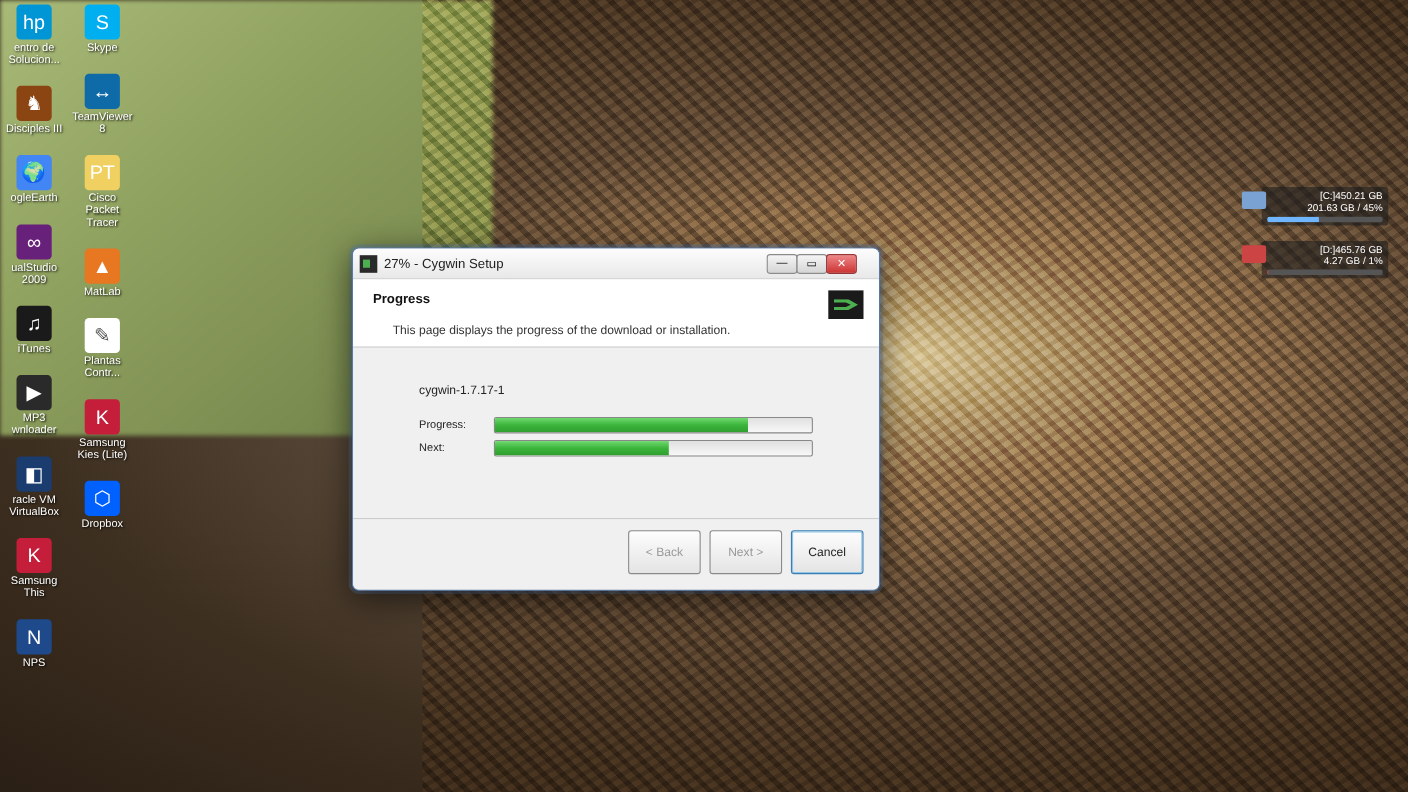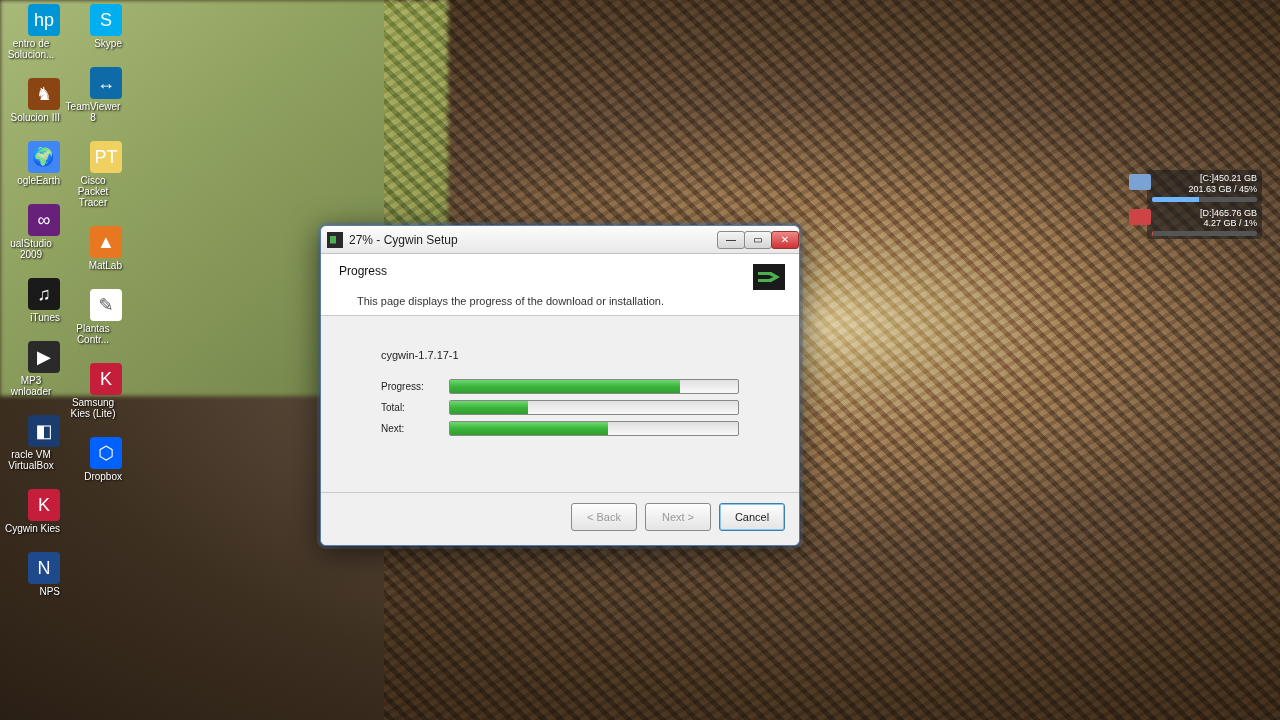--- a/index.html
+++ b/index.html
@@ -2,70 +2,70 @@
 <html><head>
 <meta charset="utf-8">
 <style>
 *{margin:0;padding:0;box-sizing:border-box;font-family:Tahoma,"Segoe UI",sans-serif}
 body{width:1280px;height:720px;overflow:hidden;position:relative;background:linear-gradient(135deg,#8a9b5c 0%,#b5c47f 30%,#6b5840 60%,#3a2f1f 100%)}
 .desktop{position:absolute;inset:0;background:radial-gradient(ellipse at 65% 45%,#d4c5a0 0%,#8b7355 20%,#5a4a3a 40%,#3d2f20 70%,#2a1f15 100%)}
 .desktop::before{content:"";position:absolute;left:0;top:0;width:35%;height:55%;background:linear-gradient(140deg,#a8b978 0%,#8fa15f 40%,#6f8048 100%);filter:blur(2px)}
 .desktop::after{content:"";position:absolute;left:30%;top:0;right:0;bottom:0;background:repeating-linear-gradient(45deg,rgba(180,150,110,.3) 0 3px,rgba(60,45,30,.4) 3px 8px,rgba(200,180,150,.2) 8px 12px),repeating-linear-gradient(-30deg,rgba(90,70,50,.3) 0 4px,rgba(210,190,160,.25) 4px 9px);mix-blend-mode:overlay}
 .icons-col{position:absolute;left:2px;top:4px;display:flex;flex-direction:column;gap:18px}
 .icons-col2{position:absolute;left:64px;top:4px;display:flex;flex-direction:column;gap:18px}
-.dicon{width:58px;display:flex;flex-direction:column;align-items:flex-end;gap:2px;cursor:pointer}
+.dicon{width:58px;display:flex;flex-direction:column;align-items:center;gap:2px;cursor:pointer}
 .dicon .box{width:32px;height:32px;border-radius:4px;display:flex;align-items:center;justify-content:center;font-size:18px;color:#fff}
 .dicon .lbl{font-size:10px;color:#fff;text-align:center;text-shadow:1px 1px 2px #000;line-height:1.1;max-width:58px;word-wrap:break-word}
 .hp{background:#0096d6}.skype{background:#00aff0}.disc{background:#8b4513}.tv{background:#0e6ba8}.earth{background:#4285f4}.cisco{background:#f0d060}.vs{background:#68217a}.matlab{background:#e87722}.itunes{background:#1a1a1a}.plant{background:#fff;color:#555!important}.mp3{background:#2a2a2a}.kies{background:#c41e3a}.vbox{background:#1a3c6e}.dbox{background:#0061ff}.kies2{background:#c41e3a}.nps{background:#1e4a8c}
-.drive-widgets{position:absolute;right:18px;top:170px;display:flex;flex-direction:column;}
+.drive-widgets{position:absolute;right:18px;top:170px;display:flex;flex-direction:column;gap:14px}
 .drive{width:115px;background:rgba(30,30,30,.6);border-radius:3px;padding:3px 5px;position:relative}
 .drive .dtext{font-size:9px;color:#fff;text-align:right;line-height:1.2}
 .drive .dbar{height:5px;background:#555;border-radius:2px;margin-top:2px;overflow:hidden}
 .drive .dfill{height:100%}
 .drive .dico{position:absolute;left:-18px;top:4px;width:22px;height:16px;background:#7aa3d4;border-radius:2px}
 .drive .dico.red{background:#c44}
 
 .dialog{position:absolute;left:320px;top:225px;width:480px;background:#f0f0f0;border:1px solid #5a7aa8;border-radius:6px;box-shadow:0 6px 30px rgba(0,0,0,.6),0 0 0 3px rgba(90,130,180,.35)}
-.titlebar{height:28px;background:linear-gradient(#fdfdfd,#e8e8e8);border-bottom:1px solid #c0c0c0;border-radius:6px 6px 0 0;display:flex;align-items:center;padding:0 0 0 6px;gap:6px}
+.titlebar{height:28px;background:linear-gradient(#fdfdfd,#e8e8e8);border-bottom:1px solid #c0c0c0;border-radius:6px 6px 0 0;display:flex;align-items:center;padding:0 20px 0 6px;gap:6px}
 .tb-icon{width:16px;height:16px;background:#2a2a2a;position:relative;display:flex;align-items:center}
 .tb-icon::after{content:"";position:absolute;left:3px;width:10px;height:8px;background:linear-gradient(90deg,#4caf50 60%,transparent 60%);clip-path:polygon(0 0,70% 0,100% 50%,70% 100%,0 100%)}
 .tb-title{font-size:12px;flex:1;color:#222}
 .winbtns{display:flex;gap:0}
 .winbtn{width:28px;height:18px;border:1px solid #8a8a8a;background:linear-gradient(#f5f5f5,#d5d5d5);border-radius:3px;margin-left:-1px;display:flex;align-items:center;justify-content:center;font-size:10px;cursor:pointer}
 .winbtn.close{background:linear-gradient(#e88,#c33);color:#fff;border-color:#933}
 .header{padding:10px 18px 8px;border-bottom:1px solid #c8c8c8;position:relative;background:#fff}
-.header h1{font-size:12px;font-weight:normal;color:#111}
+.header h1{font-size:12px;font-weight:bold;color:#111}
 .header p{font-size:11px;color:#333;margin:17px 0 0 18px}
 .header .logo{position:absolute;right:14px;top:10px;width:32px;height:26px;background:#1a1a1a;display:flex;align-items:center}
 .header .logo::after{content:"";position:absolute;left:5px;width:22px;height:14px;background:#4caf50;clip-path:polygon(0 15%,60% 15%,100% 50%,60% 85%,0 85%,0 65%,50% 65%,70% 50%,50% 35%,0 35%)}
 .body{padding:30px 60px 50px;background:#f0f0f0}
 .status-lines{margin-bottom:14px}
 .status-lines div{font-size:11px;color:#222;line-height:1.7}
 .prow{display:flex;align-items:center;margin:6px 0;gap:10px}
 .prow .plabel{width:58px;font-size:10px;color:#222}
 .pbar{flex:1;height:15px;border:1px solid #888;background:linear-gradient(#e0e0e0,#f8f8f8);border-radius:2px;overflow:hidden;position:relative}
 .pfill{height:100%;background:linear-gradient(#6fd96f,#3cb53c,#2e9e2e)}
 .footer{padding:10px 14px 14px;border-top:1px solid #c8c8c8;display:flex;justify-content:flex-end;gap:8px;background:#f0f0f0;border-radius:0 0 6px 6px}
-.btn{min-width:66px;height:28px;font-size:11px;border:1px solid #8a8a8a;background:linear-gradient(#fdfdfd,#e4e4e4);border-radius:3px;cursor:pointer;color:#222}
+.btn{min-width:66px;height:40px;font-size:11px;border:1px solid #8a8a8a;background:linear-gradient(#fdfdfd,#e4e4e4);border-radius:3px;cursor:pointer;color:#222}
 .btn:disabled{color:#9a9a9a;cursor:default}
 .btn.primary{border:1px solid #3c7fb1;box-shadow:0 0 0 1px #8cc5e8 inset}
 </style>
 </head>
 <body>
 
 <div class="desktop"></div>
 
 <div class="icons-col" id="col1">
     <div class="dicon">
       <div class="box hp">hp</div>
       <div class="lbl">entro de Solucion...</div>
     </div>
     <div class="dicon">
       <div class="box disc">♞</div>
-      <div class="lbl">Solucion III</div>
+      <div class="lbl">Disciples III</div>
     </div>
     <div class="dicon">
       <div class="box earth">🌍</div>
       <div class="lbl">ogleEarth</div>
     </div>
     <div class="dicon">
       <div class="box vs">∞</div>
       <div class="lbl">ualStudio 2009</div>
     </div>
     <div class="dicon">
@@ -75,21 +75,21 @@
     <div class="dicon">
       <div class="box mp3">▶</div>
       <div class="lbl">MP3 wnloader</div>
     </div>
     <div class="dicon">
       <div class="box vbox">◧</div>
       <div class="lbl">racle VM VirtualBox</div>
     </div>
     <div class="dicon">
       <div class="box kies2">K</div>
-      <div class="lbl">Cygwin Kies</div>
+      <div class="lbl">Samsung This</div>
     </div>
     <div class="dicon">
       <div class="box nps">N</div>
       <div class="lbl">NPS</div>
     </div>
   </div>
 <div class="icons-col2" id="col2">
     <div class="dicon">
       <div class="box skype">S</div>
       <div class="lbl">Skype</div>
@@ -156,26 +156,20 @@
     <div class="status-lines">
       <div>cygwin-1.7.17-1</div>
     </div>
     <div class="prow">
       <span class="plabel">Progress:</span>
       <div class="pbar">
           <div class="pfill" id="pb1" style="width: 80%;"></div>
         </div>
     </div>
     <div class="prow">
-      <span class="plabel">Total:</span>
-      <div class="pbar">
-          <div class="pfill" id="pb2" style="width: 27%;"></div>
-        </div>
-    </div>
-    <div class="prow">
       <span class="plabel">Next:</span>
       <div class="pbar">
           <div class="pfill" id="pb3" style="width: 55%;"></div>
         </div>
     </div>
   </div>
   <div class="footer">
     <button class="btn" disabled="">&lt; Back</button>
     <button class="btn" disabled="">Next &gt;</button>
     <button class="btn primary">Cancel</button>

